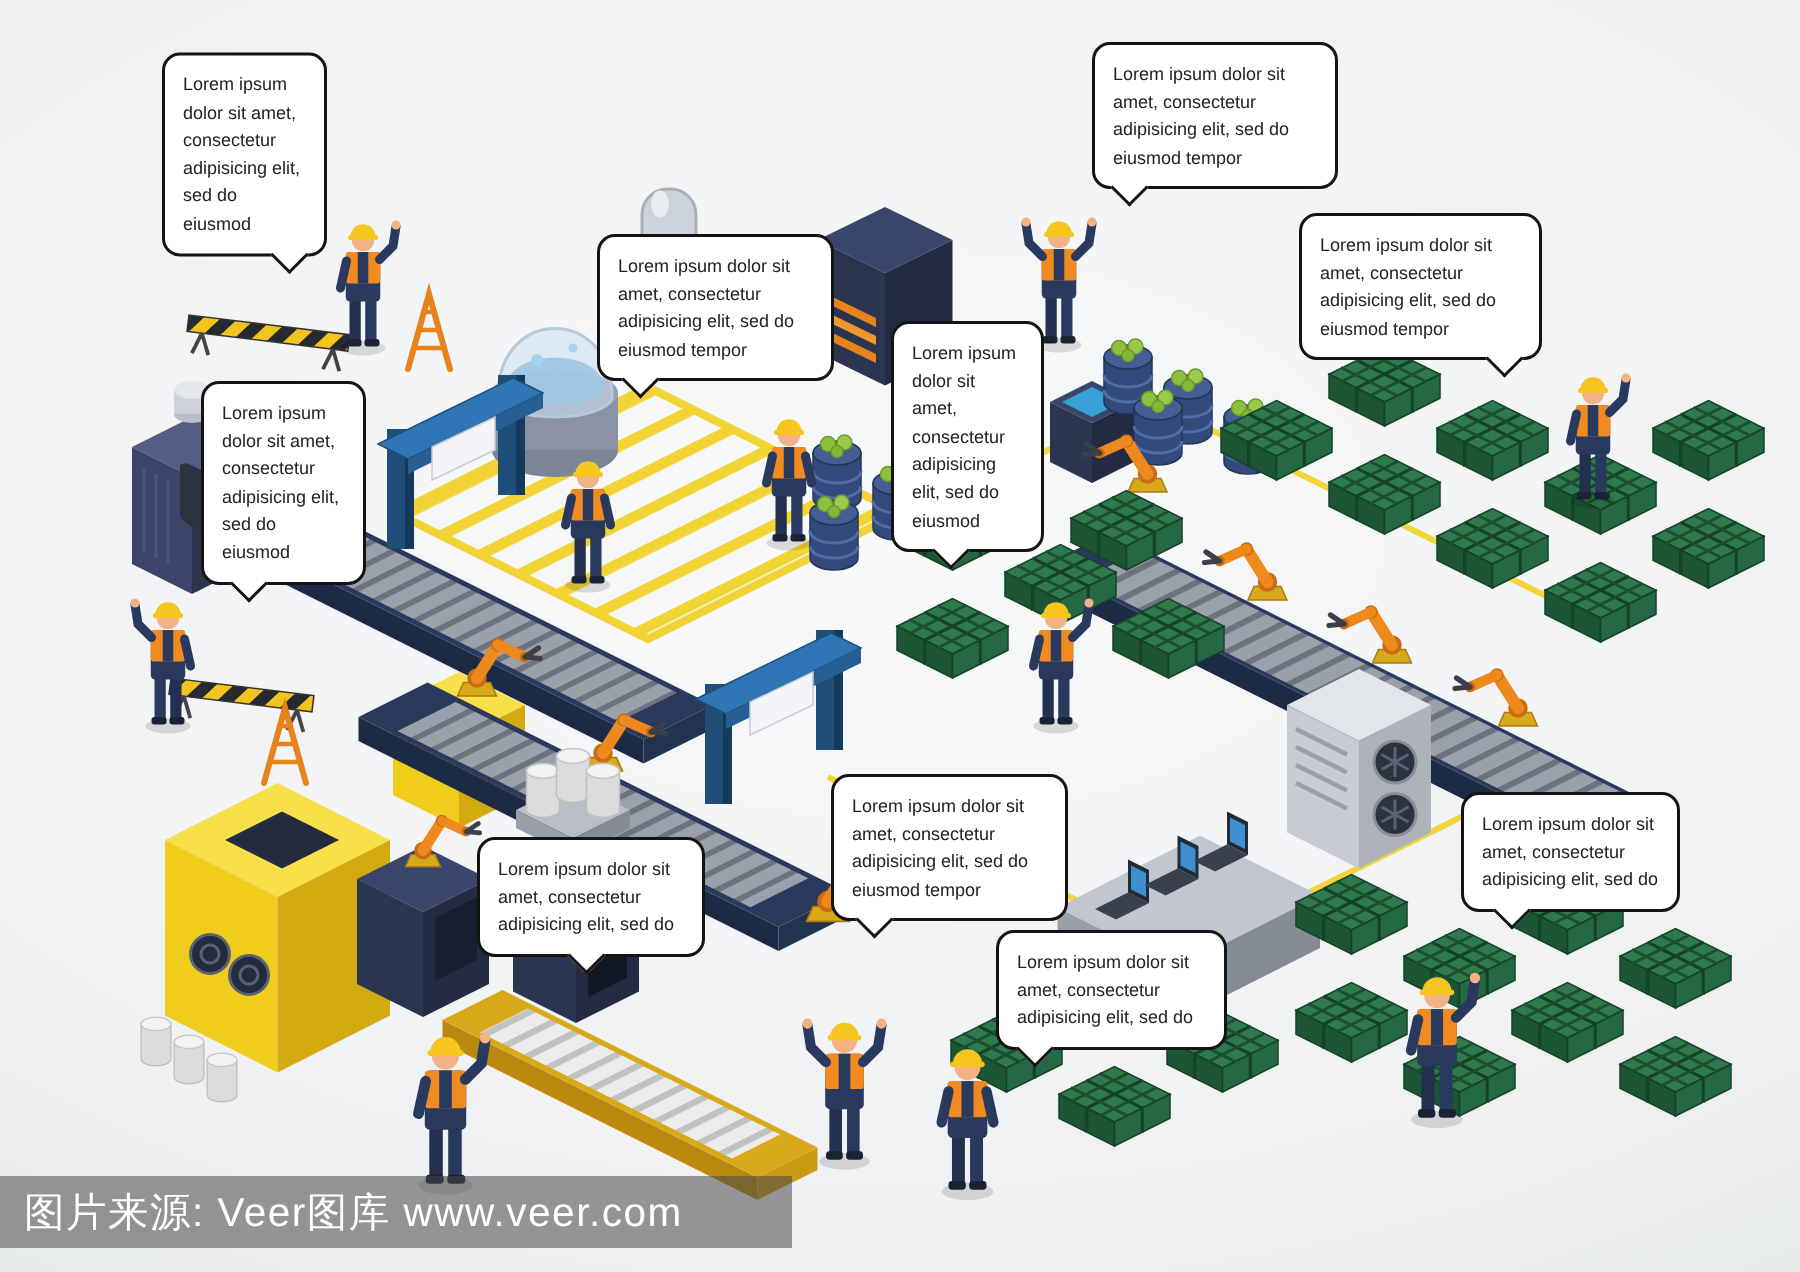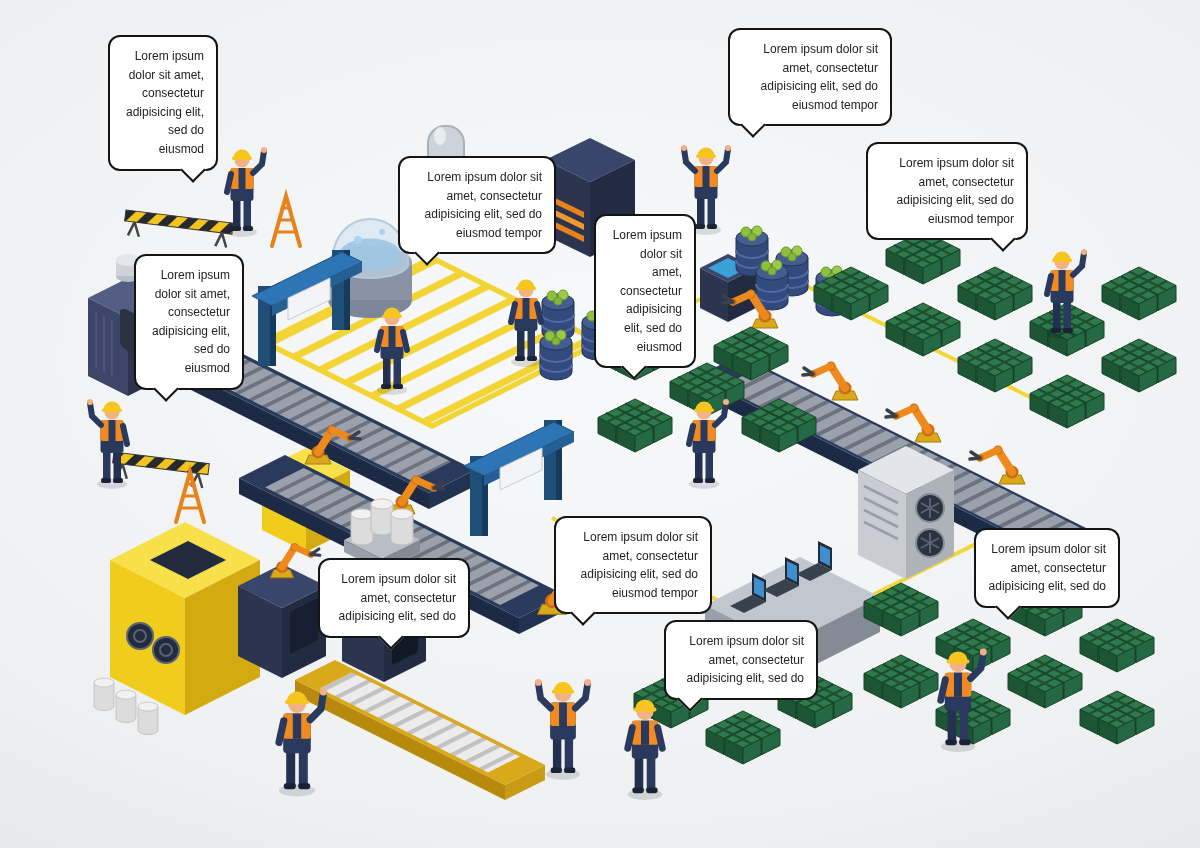--- a/index.html
+++ b/index.html
@@ -4,21 +4,21 @@
 <style>
   html,body{margin:0;padding:0;background:#cfd2d5;}
   .stage{
     position:relative;width:1200px;height:848px;overflow:hidden;
     background:radial-gradient(120% 100% at 50% 42%, #f8f9fa 0%, #eef0f1 55%, #dadde0 100%);
     font-family:"Liberation Sans",sans-serif;
   }
   .scene{position:absolute;left:0;top:0;z-index:1;}
   .bubble{
     position:absolute;z-index:5;background:#fff;border:2px solid #141414;border-radius:12px;
-    padding:10px 12px;font-size:12px;line-height:1.55;color:#222;text-align:right;
+    padding:10px 12px;font-size:12px;line-height:1.55;color:#222;text-align:left;
   }
   .bubble::after{
     content:"";position:absolute;bottom:-10px;left:var(--tx,20%);width:16px;height:16px;
     background:#fff;border-right:2px solid #141414;border-bottom:2px solid #141414;
     transform:rotate(45deg);
   }
   .b1{left:108px;top:35px;width:82px;--tx:70%;}
   .b2{left:728px;top:28px;width:136px;--tx:9%;}
   .b3{left:866px;top:142px;width:134px;--tx:80%;}
   .b4{left:398px;top:156px;width:130px;--tx:12%;}
@@ -379,14 +379,17 @@
   <div class="bubble b2"><span>Lorem ipsum dolor sit amet, consectetur adipisicing elit, sed do eiusmod tempor</span></div>
   <div class="bubble b3"><span>Lorem ipsum dolor sit amet, consectetur adipisicing elit, sed do eiusmod tempor</span></div>
   <div class="bubble b4"><span>Lorem ipsum dolor sit amet, consectetur adipisicing elit, sed do eiusmod tempor</span></div>
   <div class="bubble b5"><span>Lorem ipsum dolor sit amet, consectetur adipisicing elit, sed do eiusmod</span></div>
   <div class="bubble b6"><span>Lorem ipsum dolor sit amet, consectetur adipisicing elit, sed do eiusmod</span></div>
   <div class="bubble b7"><span>Lorem ipsum dolor sit amet, consectetur adipisicing elit, sed do eiusmod tempor</span></div>
   <div class="bubble b8"><span>Lorem ipsum dolor sit amet, consectetur adipisicing elit, sed do</span></div>
   <div class="bubble b9"><span>Lorem ipsum dolor sit amet, consectetur adipisicing elit, sed do</span></div>
   <div class="bubble b10"><span>Lorem ipsum dolor sit amet, consectetur adipisicing elit, sed do</span></div>
 
+  <div class="watermark">
+    <span>图片来源: Veer图库 www.veer.com</span>
+  </div>
 
 </div>
 
 </body></html>

